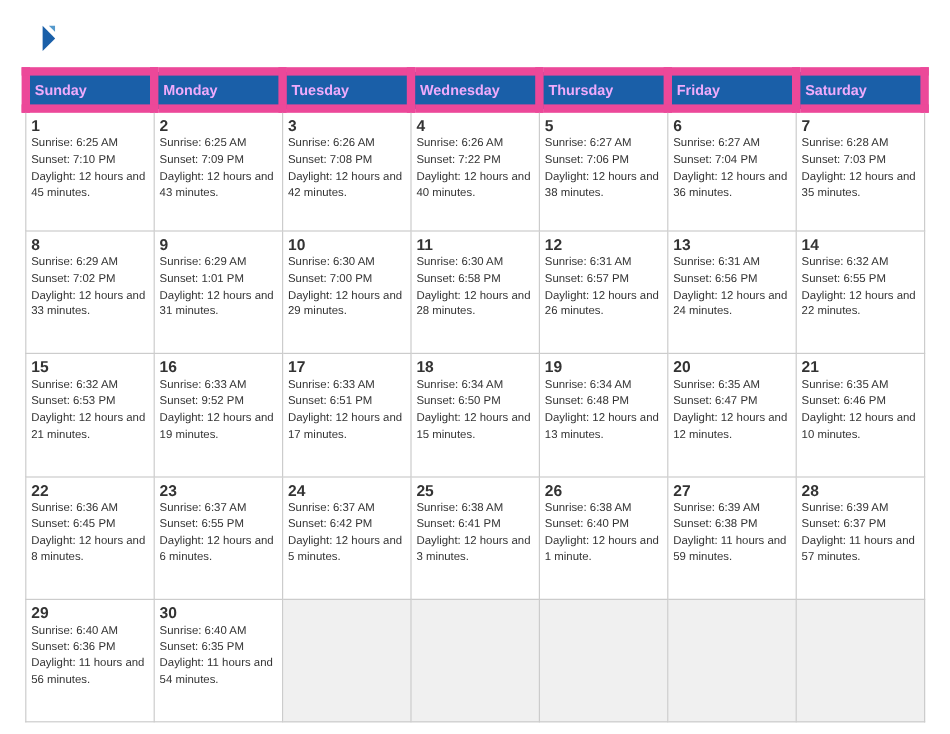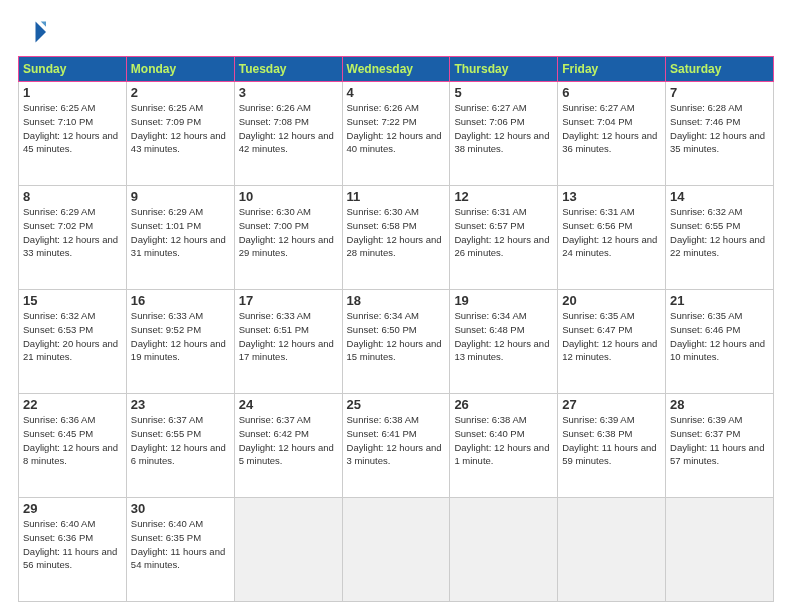--- a/index.html
+++ b/index.html
@@ -55,26 +55,26 @@
       margin-top: 2px;
     }
     .calendar {
       flex: 1;
       border-collapse: collapse;
       width: 100%;
       table-layout: fixed;
     }
     .calendar th {
       background: #1a5fa8;
-      color: #bef264;
+      color: #f0abfc;
       padding: 5px 4px;
       font-size: 12px;
       font-weight: bold;
       text-align: left;
-      border: 1px solid #ec4899;
+      border: 7px solid #ec4899;
     }
     .calendar td {
       border: 1px solid #ccc;
       vertical-align: top;
       padding: 3px 4px;
       font-size: 9.5px;
       color: #333;
       background: #fff;
       height: 85px;
     }
@@ -171,21 +171,21 @@
         <div class="day-info">
           <span>Sunrise: 6:27 AM</span><br>
           <span>Sunset: 7:04 PM</span><br>
           <span>Daylight: 12 hours and 36 minutes.</span>
         </div>
       </td>
           <td>
         <span class="day-num">7</span>
         <div class="day-info">
           <span>Sunrise: 6:28 AM</span><br>
-          <span>Sunset: 7:46 PM</span><br>
+          <span>Sunset: 7:03 PM</span><br>
           <span>Daylight: 12 hours and 35 minutes.</span>
         </div>
       </td>
         </tr>
         <tr>
           <td>
         <span class="day-num">8</span>
         <div class="day-info">
           <span>Sunrise: 6:29 AM</span><br>
           <span>Sunset: 7:02 PM</span><br>
@@ -240,21 +240,21 @@
           <span>Daylight: 12 hours and 22 minutes.</span>
         </div>
       </td>
         </tr>
         <tr>
           <td>
         <span class="day-num">15</span>
         <div class="day-info">
           <span>Sunrise: 6:32 AM</span><br>
           <span>Sunset: 6:53 PM</span><br>
-          <span>Daylight: 20 hours and 21 minutes.</span>
+          <span>Daylight: 12 hours and 21 minutes.</span>
         </div>
       </td>
           <td>
         <span class="day-num">16</span>
         <div class="day-info">
           <span>Sunrise: 6:33 AM</span><br>
           <span>Sunset: 9:52 PM</span><br>
           <span>Daylight: 12 hours and 19 minutes.</span>
         </div>
       </td>

